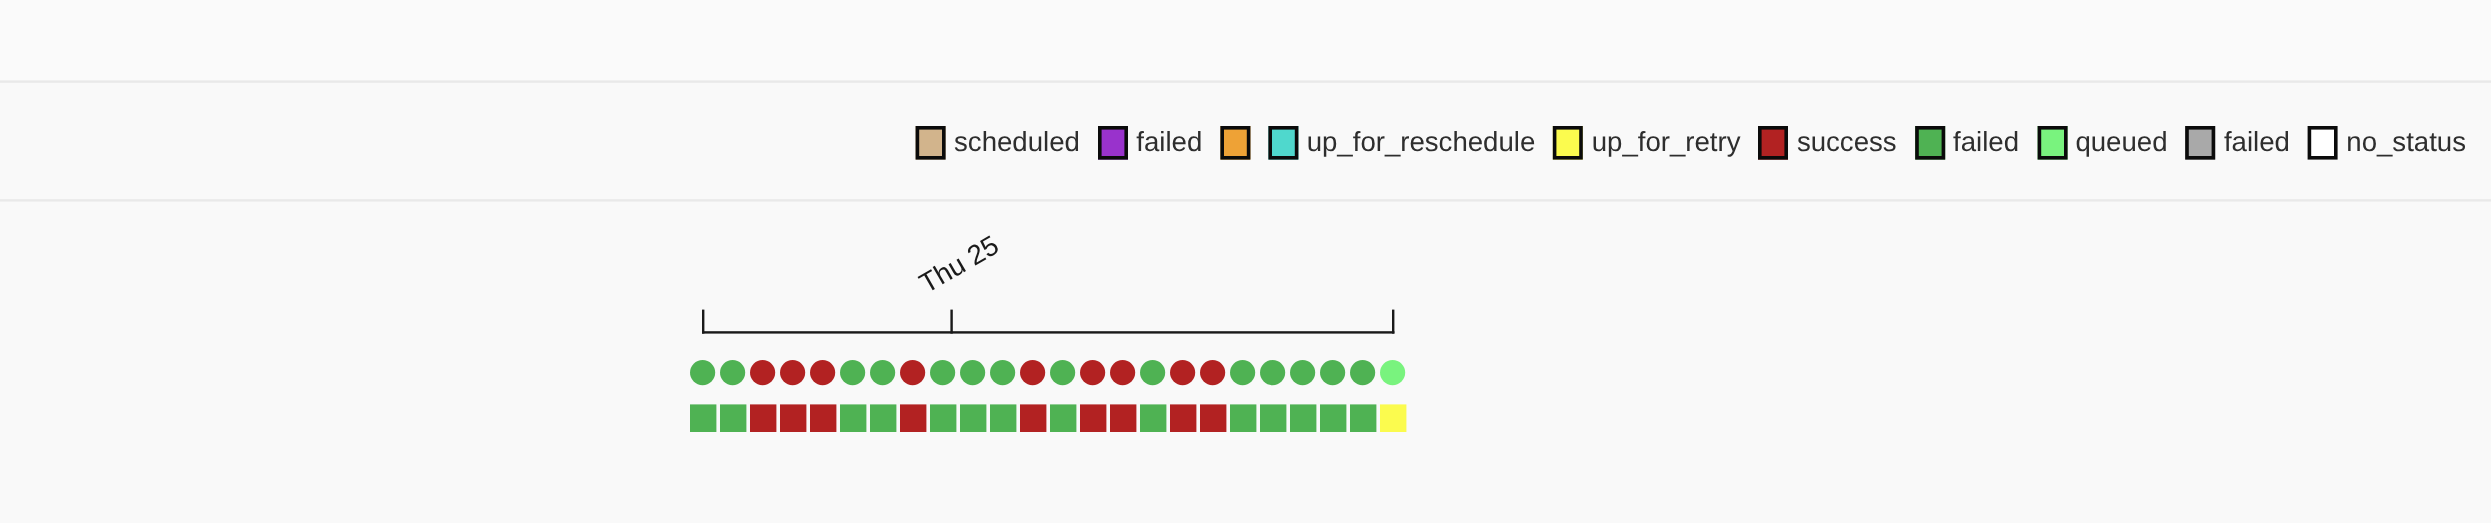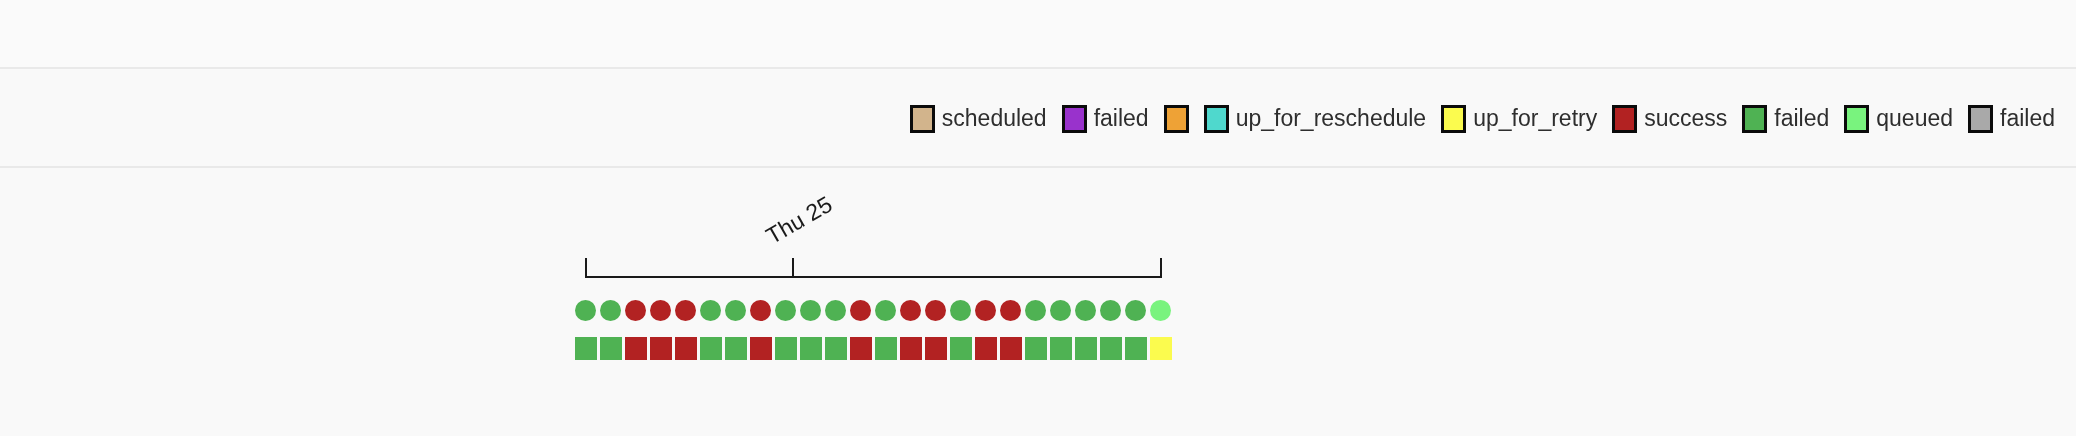--- a/index.html
+++ b/index.html
@@ -153,20 +153,24 @@
           <span class="legend-label">failed</span>
         </div>
         <div class="legend-item">
           <span class="legend-swatch" style="background: rgb(121, 243, 126);"></span>
           <span class="legend-label">queued</span>
         </div>
         <div class="legend-item">
           <span class="legend-swatch" style="background: rgb(169, 169, 169);"></span>
           <span class="legend-label">failed</span>
         </div>
+        <div class="legend-item">
+          <span class="legend-swatch" style="background: rgb(255, 255, 255);"></span>
+          <span class="legend-label">no_status</span>
+        </div>
       </div>
   </div>
 
   <div class="content-band">
     <div class="axis-line"></div>
     <div class="tick t-left"></div>
     <div class="tick t-mid"></div>
     <div class="tick t-right"></div>
     <div class="tick-label">Thu 25</div>
 

